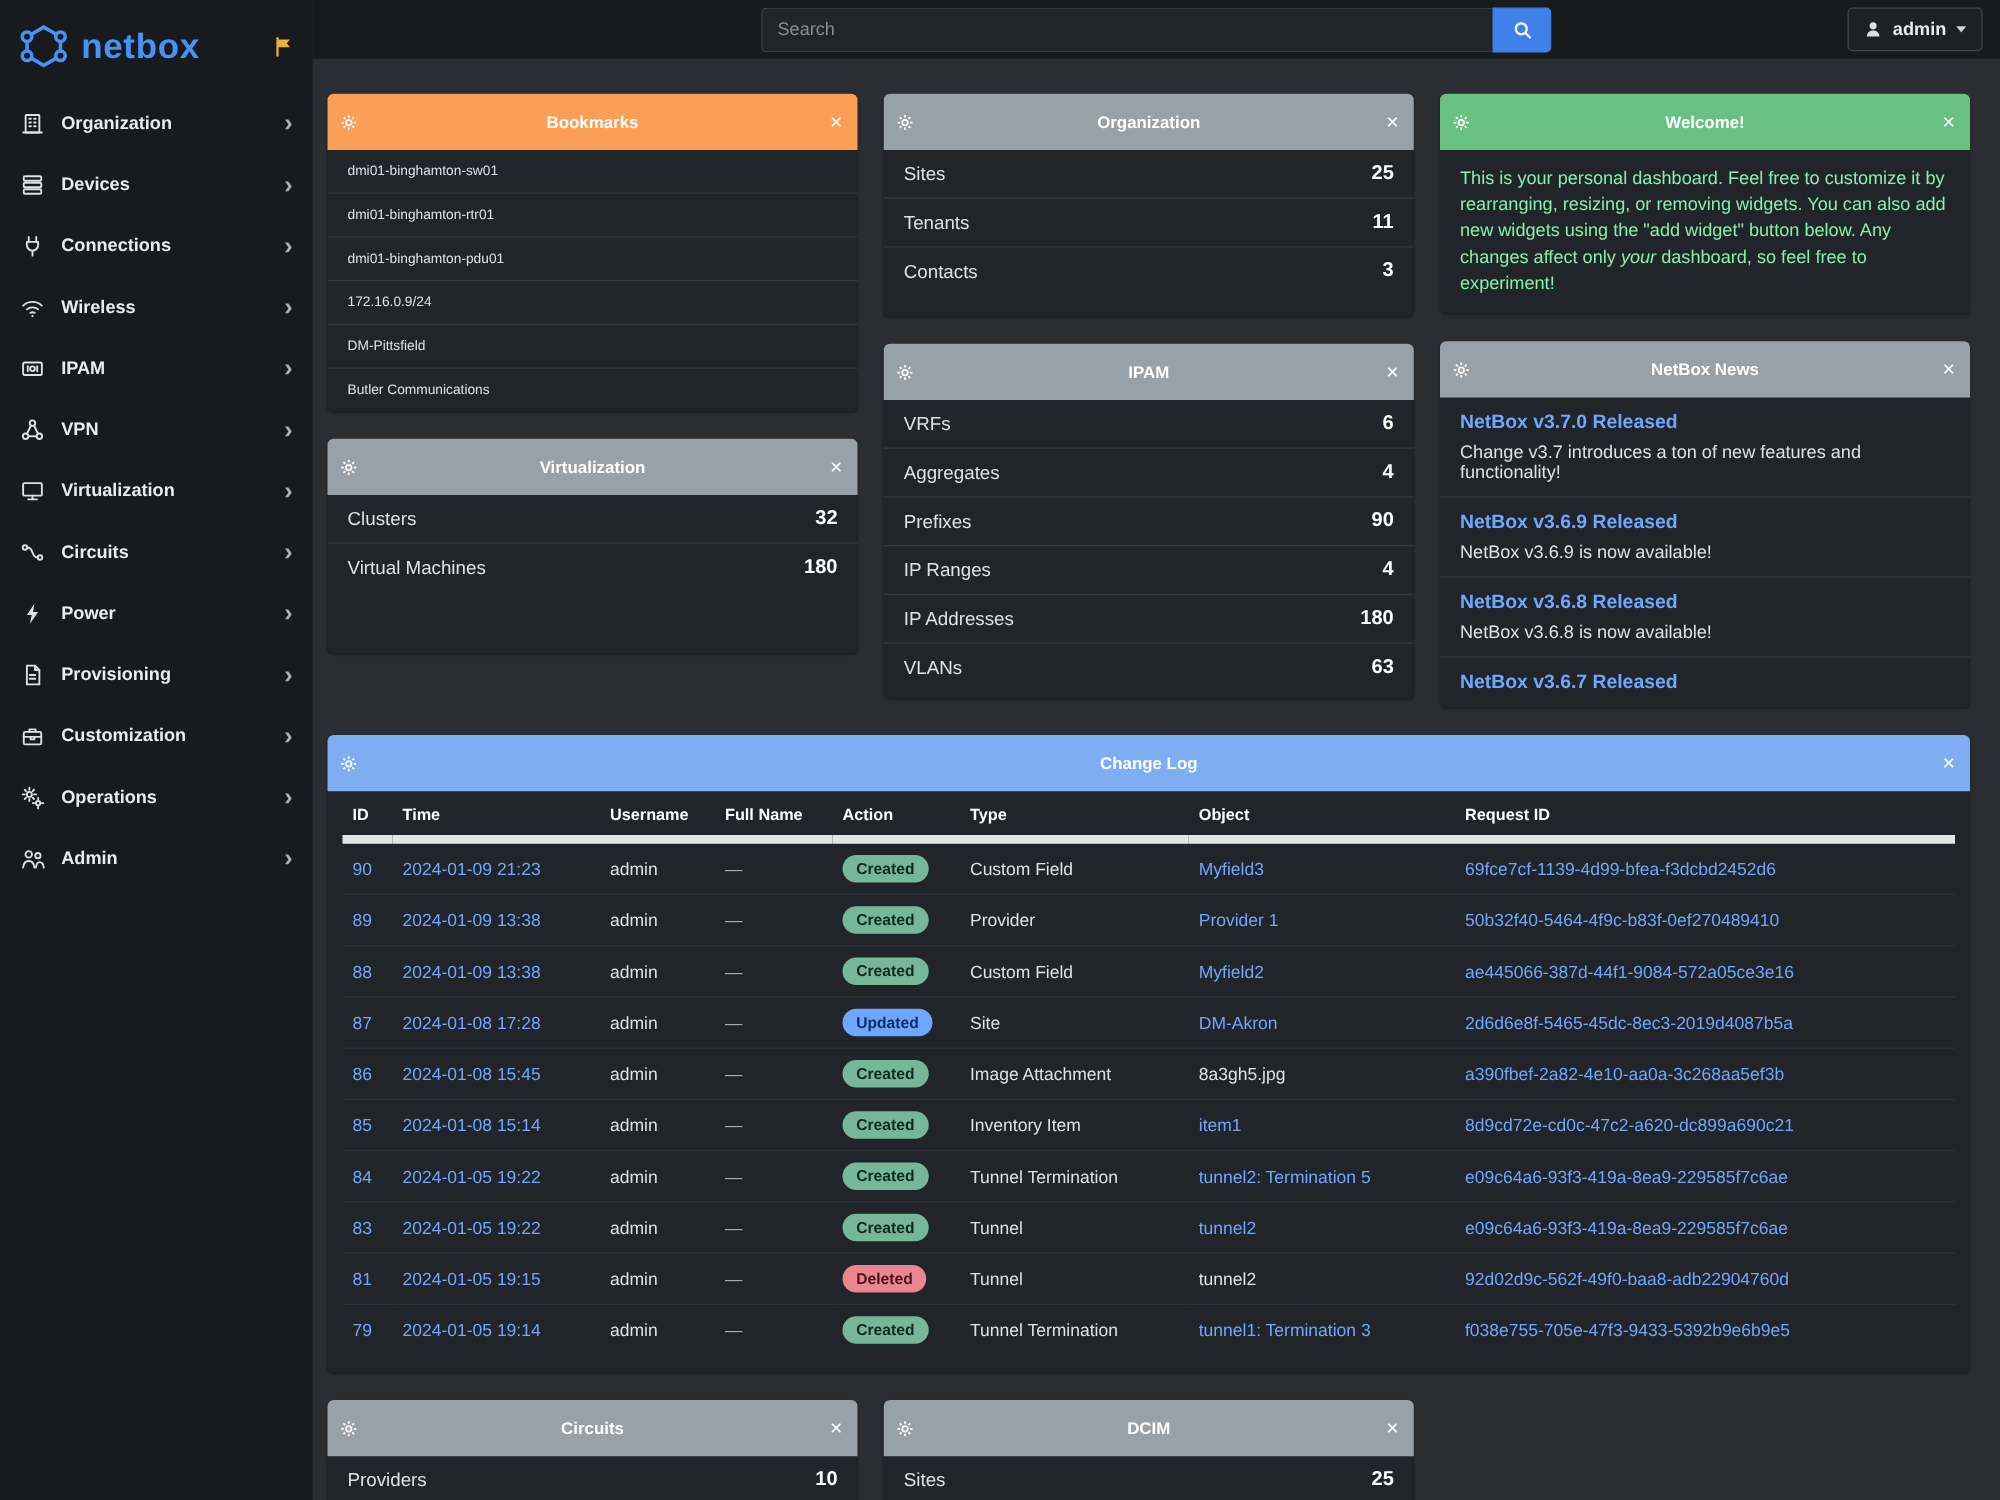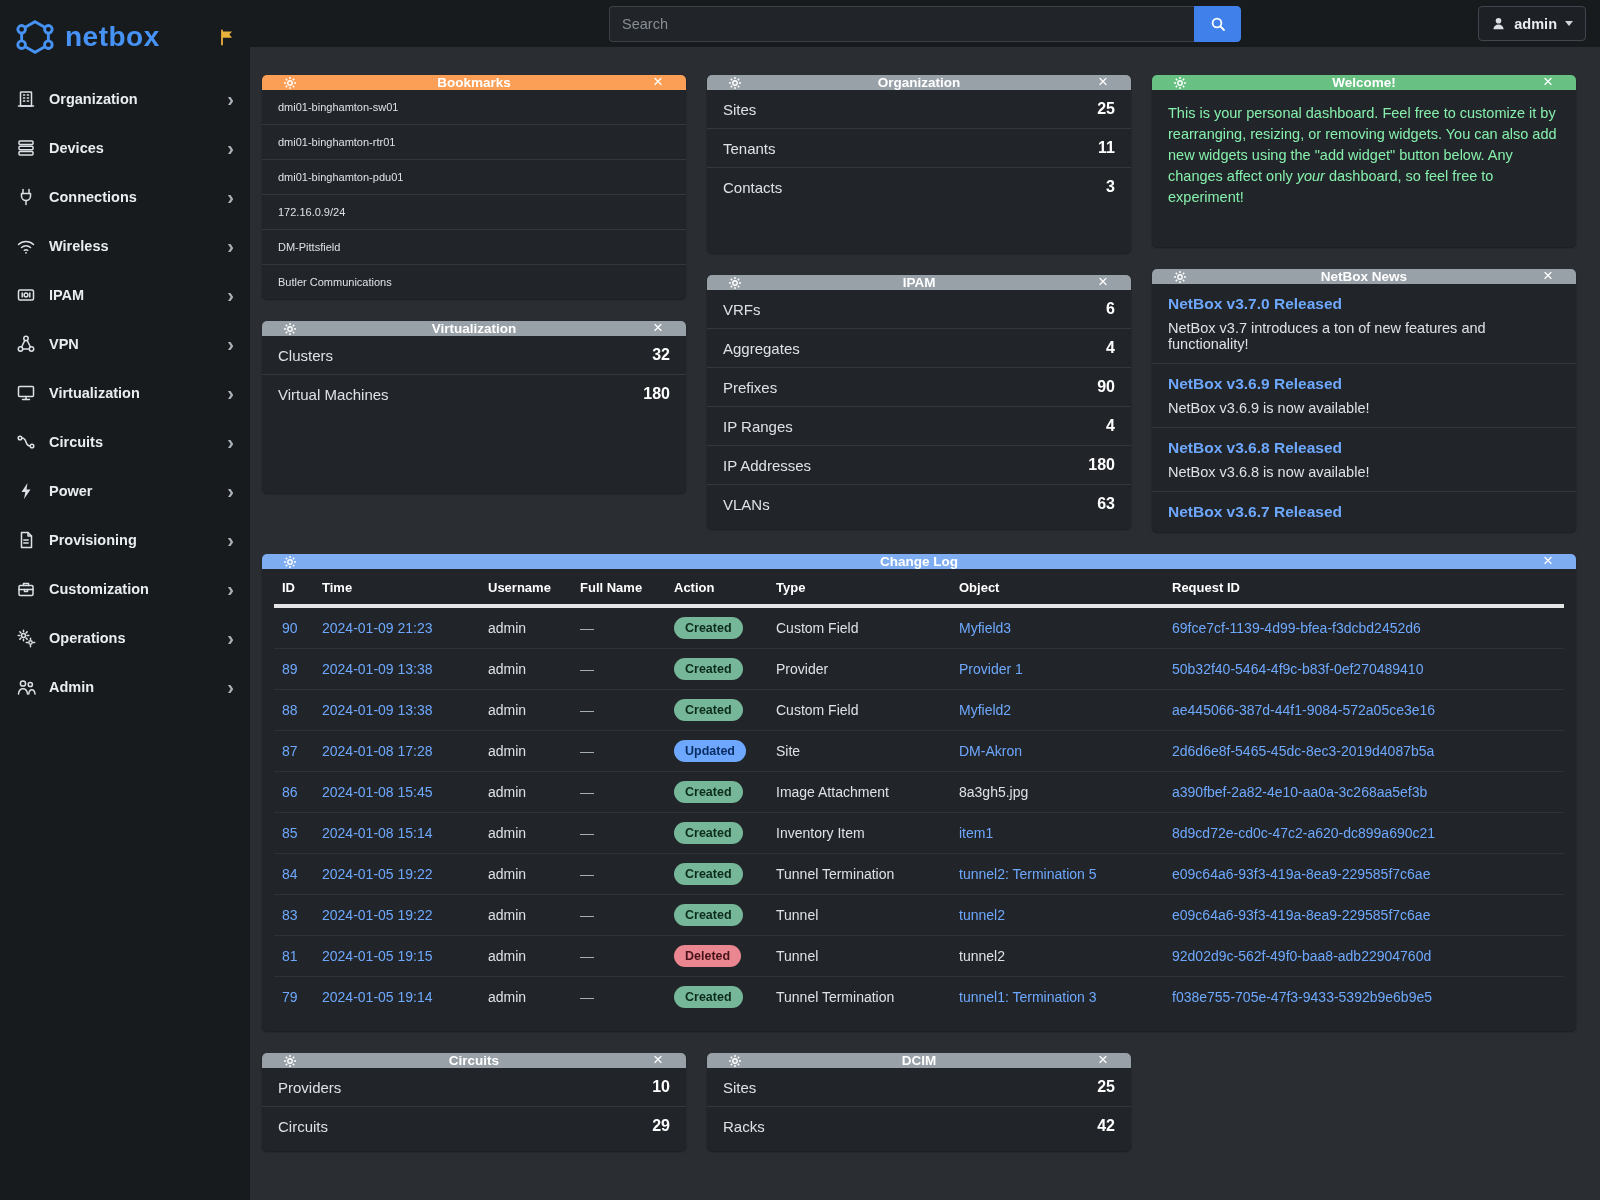--- a/index.html
+++ b/index.html
@@ -26,21 +26,21 @@
   .search-input::placeholder{color:#878e95}
   .search-btn{width:47px;height:36px;background:#3f80ea;border:1px solid #3f80ea;border-radius:0 4px 4px 0;display:flex;align-items:center;justify-content:center;cursor:pointer}
   .user-menu{position:absolute;right:14px;top:6px;height:35px;display:flex;align-items:center;gap:8px;padding:0 12px;border:1px solid #40464d;border-radius:4px;background:#1d2125;color:#e9edf0;font-size:14.5px;font-weight:600;cursor:pointer}
   .caret{width:0;height:0;border-left:4px solid transparent;border-right:4px solid transparent;border-top:5px solid #cfd4d9}
 
   
   .content{flex:1;padding:28px 24px 0 12px;overflow:hidden}
   .grid3{display:grid;grid-template-columns:1fr 1fr 1fr;gap:21px}
   .col{display:flex;flex-direction:column;gap:22px}
   .card{background:#212529;border-radius:5px;box-shadow:0 1px 2px rgba(0,0,0,.4)}
-  .card-head{height:15px;display:flex;align-items:flex-end;padding:0 21px;border-radius:5px 5px 0 0}
+  .card-head{height:45px;display:flex;align-items:center;padding:0 10px;border-radius:5px 5px 0 0}
   .card-title{flex:1;text-align:center;font-size:13.5px;font-weight:bold;color:#fff}
   .gear{display:flex;cursor:pointer;width:14px}
   .close{color:#fff;font-size:17px;line-height:1;cursor:pointer;width:14px;text-align:center}
   .head-orange{background:#fb9f57}
   .head-gray{background:#99a1a8}
   .head-green{background:#68c183}
   .head-blue{background:#7fadf2}
 
   .bm-list{list-style:none}
   .bm-item{padding:11px 16px;font-size:11px;color:#dee2e6;border-top:1px solid #32383e;cursor:pointer}
@@ -59,21 +59,21 @@
 
   .news-item{padding:11px 16px;border-top:1px solid #32383e}
   .news-item:first-of-type{border-top:none}
   .news-title{color:#6ea8fe;font-weight:bold;font-size:15.5px;cursor:pointer;display:inline-block}
   .news-note{margin-top:7px;font-size:14.5px;color:#dee2e6}
   .news-note:empty{display:none}
 
   .card-changelog{margin-top:22px}
   .cl-wrap{padding:0 12px 14px}
   table{width:100%;border-collapse:collapse}
-  th{font-size:13px;font-weight:bold;text-align:left;padding:11px 8px 9px;color:#fff;border-bottom:4px solid #e5e5e5}
+  th{font-size:13px;font-weight:bold;text-align:left;padding:11px 8px 9px;color:#fff;border-bottom:7px solid #e5e5e5}
   td{font-size:14px;padding:9px 8px;border-top:1px solid #2d3238;color:#dee2e6;vertical-align:middle}
   .link{color:#6ea8fe;cursor:pointer}
   td.muted{color:#a5adb5}
   .badge{display:inline-block;padding:4px 11px;border-radius:11px;font-size:12.5px;font-weight:bold}
   .is-created{background:#75b798;color:#0d2b1c}
   .is-updated{background:#6ea8fe;color:#0a2d62}
   .is-deleted{background:#ea868f;color:#471219}
 
   .grid-bottom{margin-top:22px}
 </style>
@@ -436,21 +436,21 @@
                     <path d="M11 7h2M9.83 9.83l1.41 1.41M7 11v2M4.17 9.83 2.76 11.24M3 7H1M4.17 4.17 2.76 2.76M7 3V1M9.83 4.17l1.41-1.41"></path>
                   </svg>
                 </span>
               <span class="card-title">NetBox News</span>
               <span class="close">×</span>
             </header>
             <div class="news-list">
 
                 <div class="news-item">
                   <a class="news-title">NetBox v3.7.0 Released</a>
-                  <div class="news-note">NetBox v3.7 introduces a ton of new features and functionality!</div>
+                  <div class="news-note">Change v3.7 introduces a ton of new features and functionality!</div>
                 </div>
 
                 <div class="news-item">
                   <a class="news-title">NetBox v3.6.9 Released</a>
                   <div class="news-note">NetBox v3.6.9 is now available!</div>
                 </div>
 
                 <div class="news-item">
                   <a class="news-title">NetBox v3.6.8 Released</a>
                   <div class="news-note">NetBox v3.6.8 is now available!</div>

